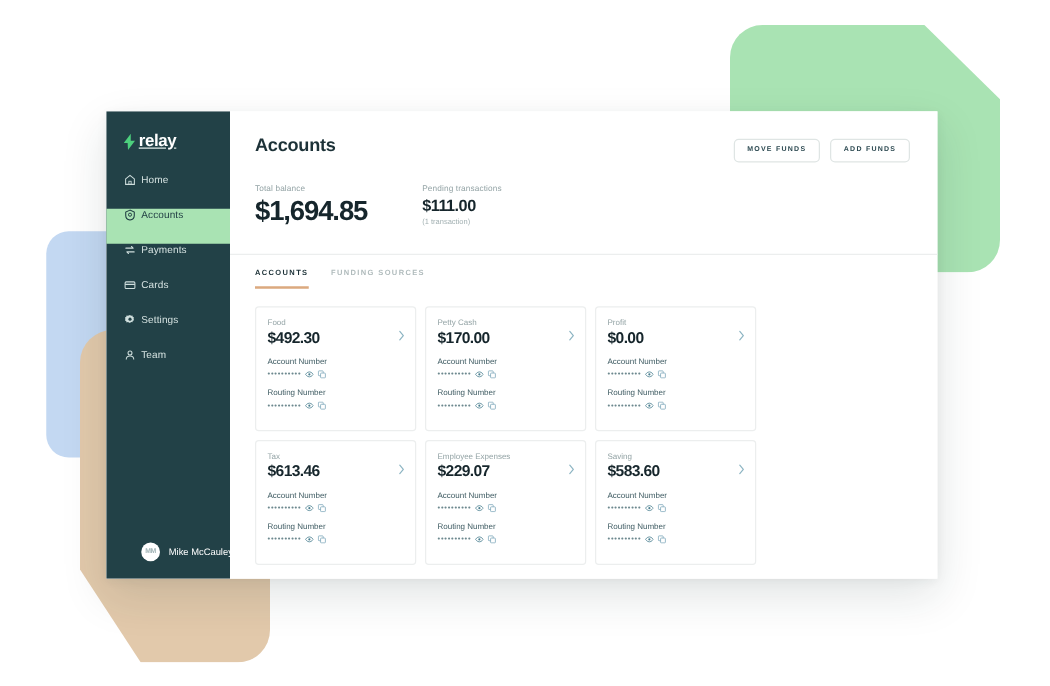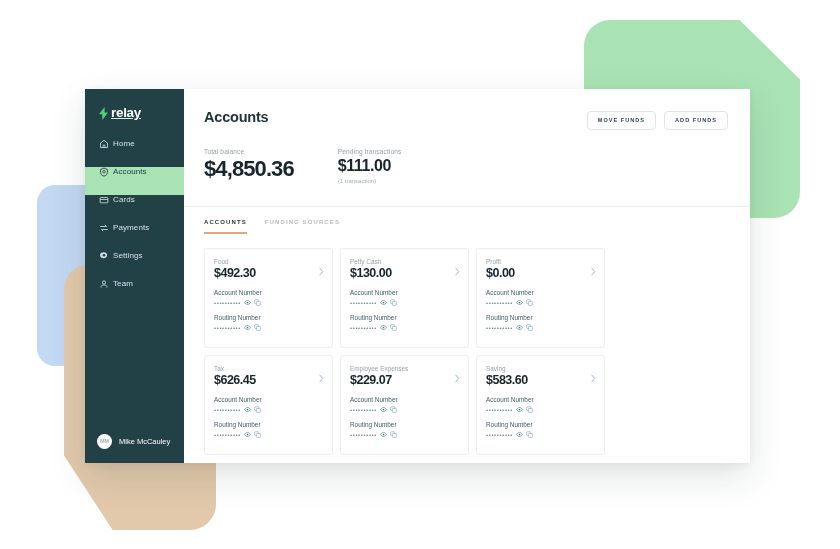--- a/index.html
+++ b/index.html
@@ -102,21 +102,21 @@
     letter-spacing: .1px;
   }
   .nav-item.active {
     background: #a9e3b3;
     color: #1d3a40;
   }
   .nav-icon { width: 10px; height: 10px; display: block; flex: 0 0 10px; }
 
   .user {
     position: absolute;
-    left: 0; bottom: 0;
+    left: 16px; bottom: 0;
     height: 44px;
     width: 100%;
     display: flex;
     align-items: center;
     gap: 7px;
     padding-left: 12px;
   }
   .avatar {
     width: 15px; height: 15px;
     border-radius: 50%;
@@ -180,21 +180,21 @@
     letter-spacing: .1px;
   }
   .sum-total {
     font-size: 22px;
     font-weight: 700;
     color: #16262c;
     letter-spacing: -.9px;
     line-height: 1;
   }
   .sum-pending {
-    font-size: 16px;
+    font-size: 13px;
     font-weight: 700;
     color: #16262c;
     letter-spacing: -.4px;
     line-height: 1;
   }
   .sum-sub {
     font-size: 6px;
     color: #a2b0b2;
     margin-top: 4px;
   }
@@ -321,31 +321,31 @@
       <div class="nav-item active">
         <svg class="nav-icon" viewBox="0 0 12 12">
           <path d="M6 1.3 1.9 3.1v3.3c0 2.4 1.7 4 4.1 4.5 2.4-.5 4.1-2.1 4.1-4.5V3.1L6 1.3Z" fill="none" stroke="#1d3a40" stroke-width="1"></path>
           <circle cx="6" cy="5.7" r="1.5" fill="none" stroke="#1d3a40" stroke-width=".9"></circle>
         </svg>
         <span>Accounts</span>
       </div>
 
       <div class="nav-item">
         <svg class="nav-icon" viewBox="0 0 12 12">
+          <path d="M2 4.2h7l-1.6-1.6M10 7.8H3l1.6 1.6" fill="none" stroke="#cfdedd" stroke-width="1" stroke-linecap="round" stroke-linejoin="round"></path>
+        </svg>
+        <span>Payments</span>
+      </div>
+
+      <div class="nav-item">
+        <svg class="nav-icon" viewBox="0 0 12 12">
           <rect x="1.3" y="3" width="9.4" height="6.4" rx="1" fill="none" stroke="#cfdedd" stroke-width="1"></rect>
           <path d="M1.3 5.4h9.4" stroke="#cfdedd" stroke-width="1"></path>
         </svg>
         <span>Cards</span>
-      </div>
-
-      <div class="nav-item">
-        <svg class="nav-icon" viewBox="0 0 12 12">
-          <path d="M2 4.2h7l-1.6-1.6M10 7.8H3l1.6 1.6" fill="none" stroke="#cfdedd" stroke-width="1" stroke-linecap="round" stroke-linejoin="round"></path>
-        </svg>
-        <span>Payments</span>
       </div>
 
       <div class="nav-item">
         <svg class="nav-icon" viewBox="0 0 12 12">
           <path d="M6 1.1 7 2l1.3-.3.4 1.3 1.2.6-.5 1.3.5 1.3-1.2.6-.4 1.3L7 8l-1 .9L4 8l-1.3.3-.4-1.3-1.2-.6.5-1.3L1.1 3.6l1.2-.6.4-1.3L4 2l2-.9Z" fill="#cfdedd"></path>
           <circle cx="6" cy="5.2" r="1.5" fill="#224147"></circle>
         </svg>
         <span>Settings</span>
       </div>
 
@@ -371,21 +371,21 @@
       <h1 class="page-title">Accounts</h1>
       <div class="top-actions">
         <button class="btn">MOVE FUNDS</button>
         <button class="btn">ADD FUNDS</button>
       </div>
     </div>
 
     <div class="summary">
       <div>
         <div class="sum-label">Total balance</div>
-        <div class="sum-total">$4,850.36</div>
+        <div class="sum-total">$1,694.85</div>
       </div>
       <div>
         <div class="sum-label">Pending transactions</div>
         <div class="sum-pending">$111.00</div>
         <div class="sum-sub">(1 transaction)</div>
       </div>
     </div>
 
     <div class="divider-wrap">
       <div class="divider"></div>
@@ -428,21 +428,21 @@
       </svg>
       <svg class="mini-icon" viewBox="0 0 12 12">
         <rect x="1.2" y="1.2" width="6.6" height="6.6" rx="1" fill="none" stroke="#7fa9bb" stroke-width="1.1"></rect>
         <rect x="4.2" y="4.2" width="6.6" height="6.6" rx="1" fill="#ffffff" stroke="#7fa9bb" stroke-width="1.1"></rect>
       </svg>
     </div>
   </div>
 
   <div class="acct-card">
     <div class="acct-name">Petty Cash</div>
-    <div class="acct-balance">$130.00</div>
+    <div class="acct-balance">$170.00</div>
     <svg class="chevron" viewBox="0 0 6 10">
       <path d="M1 1l3.4 4L1 9" fill="none" stroke="#8fb6c4" stroke-width="1.2" stroke-linecap="round" stroke-linejoin="round"></path>
     </svg>
 
     <div class="field-label">Account Number</div>
     <div class="masked-row">
       <span class="dots">••••••••••</span>
       <svg class="mini-icon" viewBox="0 0 12 12">
         <path d="M.8 6S2.8 2.6 6 2.6 11.2 6 11.2 6 9.2 9.4 6 9.4.8 6 .8 6Z" fill="none" stroke="#4a7f90" stroke-width="1.1"></path>
         <circle cx="6" cy="6" r="1.5" fill="#4a7f90"></circle>
@@ -496,21 +496,21 @@
       </svg>
       <svg class="mini-icon" viewBox="0 0 12 12">
         <rect x="1.2" y="1.2" width="6.6" height="6.6" rx="1" fill="none" stroke="#7fa9bb" stroke-width="1.1"></rect>
         <rect x="4.2" y="4.2" width="6.6" height="6.6" rx="1" fill="#ffffff" stroke="#7fa9bb" stroke-width="1.1"></rect>
       </svg>
     </div>
   </div>
 
   <div class="acct-card">
     <div class="acct-name">Tax</div>
-    <div class="acct-balance">$626.45</div>
+    <div class="acct-balance">$613.46</div>
     <svg class="chevron" viewBox="0 0 6 10">
       <path d="M1 1l3.4 4L1 9" fill="none" stroke="#8fb6c4" stroke-width="1.2" stroke-linecap="round" stroke-linejoin="round"></path>
     </svg>
 
     <div class="field-label">Account Number</div>
     <div class="masked-row">
       <span class="dots">••••••••••</span>
       <svg class="mini-icon" viewBox="0 0 12 12">
         <path d="M.8 6S2.8 2.6 6 2.6 11.2 6 11.2 6 9.2 9.4 6 9.4.8 6 .8 6Z" fill="none" stroke="#4a7f90" stroke-width="1.1"></path>
         <circle cx="6" cy="6" r="1.5" fill="#4a7f90"></circle>

